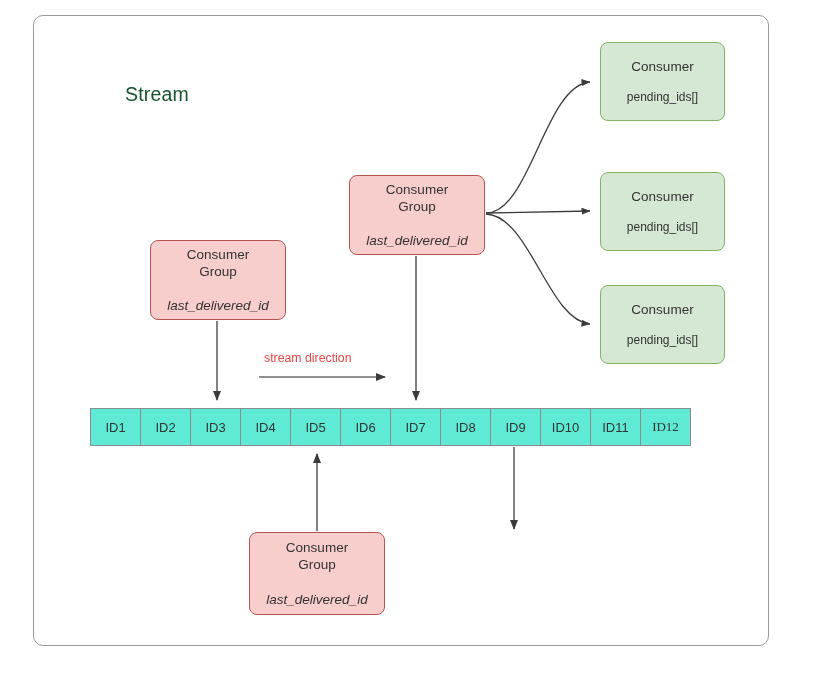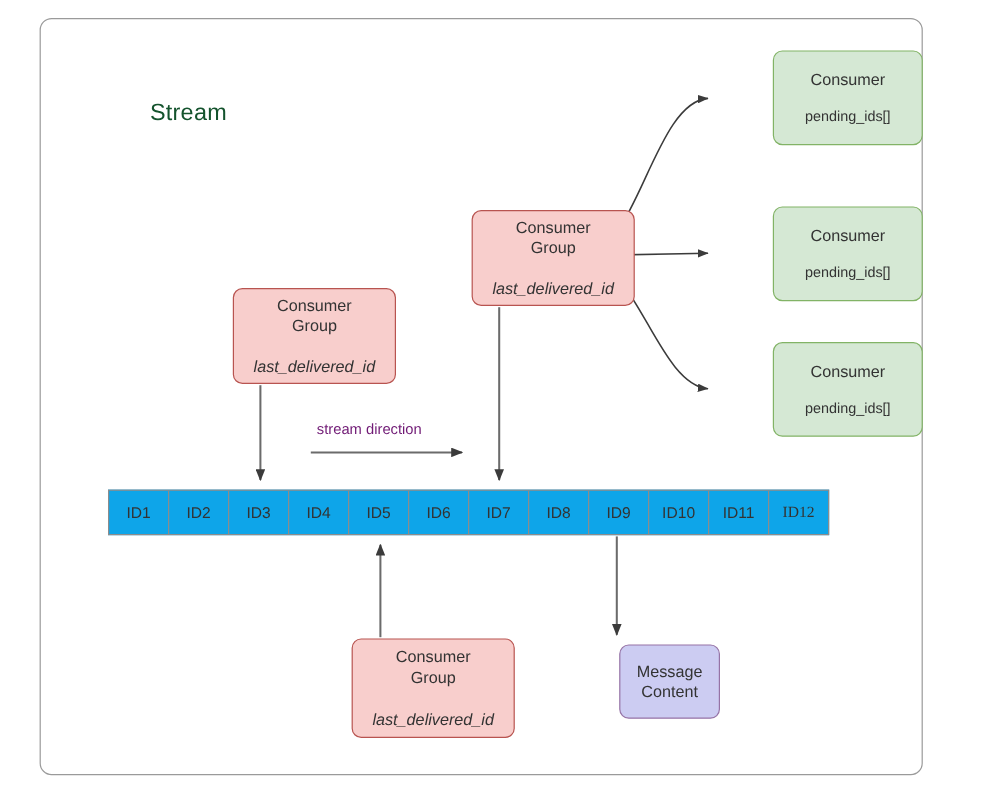--- a/index.html
+++ b/index.html
@@ -40,21 +40,20 @@
   .node {
     position: absolute;
     box-sizing: border-box;
     border-radius: 8px;
     display: flex;
     flex-direction: column;
     align-items: center;
     justify-content: center;
     text-align: center;
     line-height: 1.28;
-    margin-left: 44px;
   }
   .node .line1 {
     font-size: 13.5px;
   }
   .node .line2 {
     font-size: 13.5px;
   }
   .cg-node {
     background: #f8cecc;
     border: 1.6px solid #b85450;
@@ -91,33 +90,33 @@
     top: 83px;
     font-size: 19.5px;
     color: #14532d;
     letter-spacing: 0.2px;
   }
   #stream-direction-label {
     position: absolute;
     left: 264px;
     top: 351px;
     font-size: 12.3px;
-    color: #701a75;
+    color: #ef4444;
     white-space: nowrap;
   }
   #stream-table {
     position: absolute;
     left: 90px;
     top: 408px;
     width: 601px;
     height: 38px;
     display: flex;
     border: 1.5px solid #8c8c8c;
     box-sizing: border-box;
-    background: #0ea5e9;
+    background: #5eead4;
   }
   #stream-table .cell {
     flex: 1 1 0;
     display: flex;
     align-items: center;
     justify-content: center;
     font-size: 13px;
     color: #333333;
     border-right: 1.4px solid #8c8c8c;
     box-sizing: border-box;
@@ -191,24 +190,20 @@
   <div class="node consumer-node" style="left:600px; top:172px; width:125px; height:79px;">
     <div class="title">Consumer</div>
     <div class="field">pending_ids[]</div>
   </div>
 
   <div class="node consumer-node" style="left:600px; top:285px; width:125px; height:79px;">
     <div class="title">Consumer</div>
     <div class="field">pending_ids[]</div>
   </div>
 
-  <div class="node message-node" style="left:472px; top:537px; width:84px; height:62px;">
-    <div class="line1">Message</div>
-    <div class="line2">Content</div>
-  </div>
 
   <div id="stream-table">
     <div class="cell">ID1</div>
     <div class="cell">ID2</div>
     <div class="cell">ID3</div>
     <div class="cell">ID4</div>
     <div class="cell">ID5</div>
     <div class="cell">ID6</div>
     <div class="cell">ID7</div>
     <div class="cell">ID8</div>

